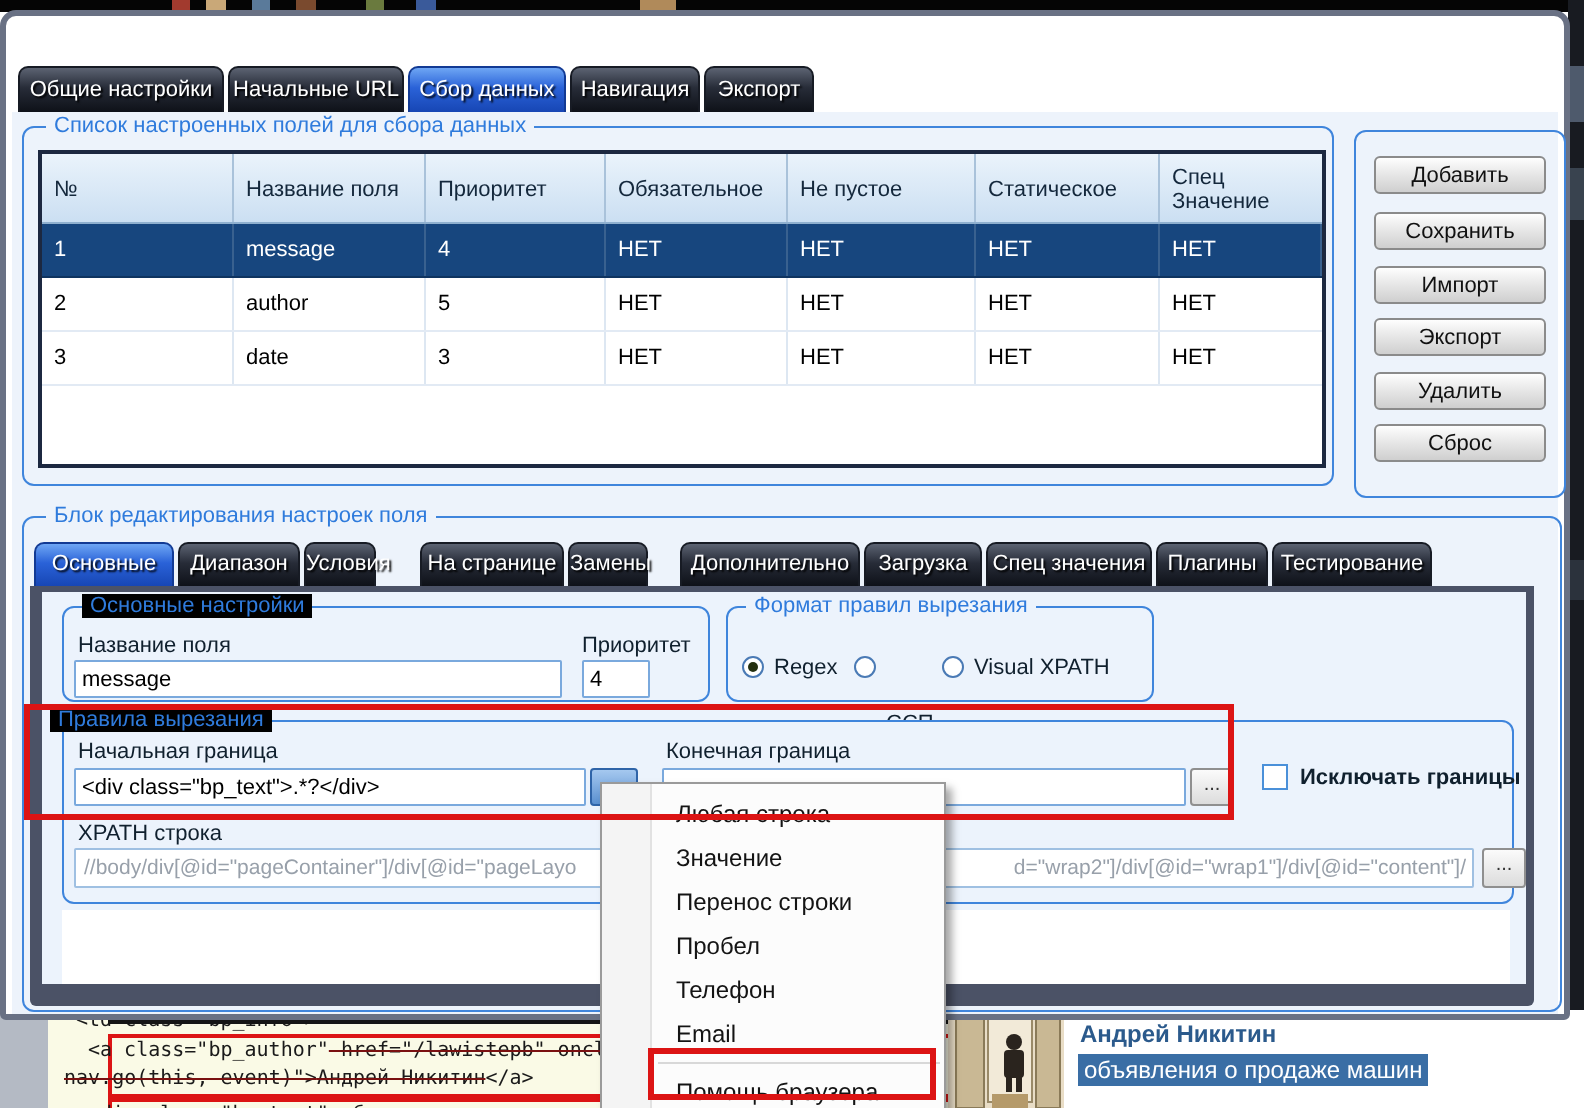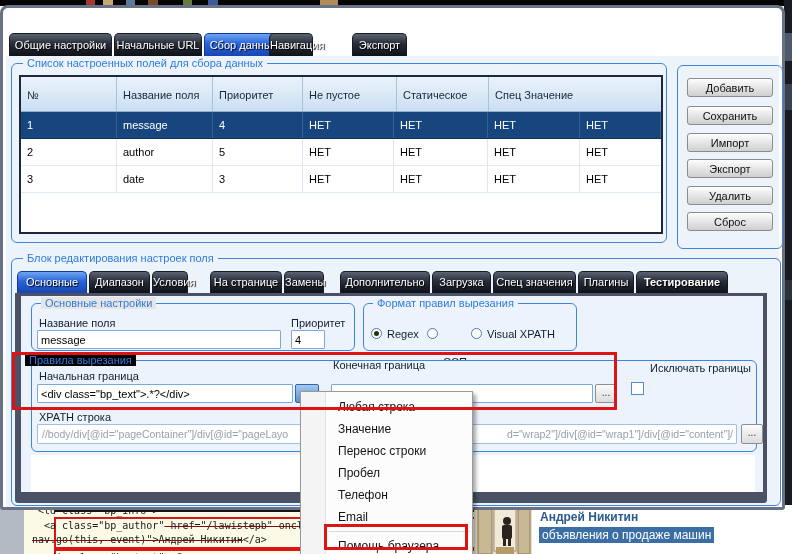--- a/index.html
+++ b/index.html
@@ -176,32 +176,33 @@
 </div>
 
 <div class="win">
 
   <div class="client"></div>
 
   <div class="tabs-main">
     <div class="tab" style="left:3px;width:103px;">Общие настройки</div>
     <div class="tab" style="left:108px;width:88px;">Начальные URL</div>
     <div class="tab active" style="left:198px;width:79px;">Сбор данных</div>
-    <div class="tab" style="left:263px;width:44px;">Навигация</div>
+    <div class="tab" style="left:279px;width:65px;">Навигация</div>
     <div class="tab" style="left:346px;width:55px;">Экспорт</div>
   </div>
 
   <div class="group" style="left:8px;top:55px;width:656px;height:180px;"></div>
   <div class="group-label" style="left:20px;top:49px;">Список настроенных полей для сбора данных</div>
 
   <div class="grid">
     <div class="grid-head">
       <div class="hcell c0">№</div>
       <div class="hcell c1">Название поля</div>
       <div class="hcell c2">Приоритет</div>
+      <div class="hcell c3">Обязательное</div>
       <div class="hcell c4">Не пустое</div>
       <div class="hcell c5">Статическое</div>
       <div class="hcell c6">Спец Значение</div>
     </div>
     <div class="grow selected">
       <div class="gcell c0">1</div>
       <div class="gcell c1">message</div>
       <div class="gcell c2">4</div>
       <div class="gcell c3">НЕТ</div>
       <div class="gcell c4">НЕТ</div>
@@ -242,29 +243,29 @@
   <div class="tabs-sub">
     <div class="tab2 active" style="left:0px;width:70px;">Основные</div>
     <div class="tab2" style="left:72px;width:61px;">Диапазон</div>
     <div class="tab2" style="left:135px;width:36px;">Условия</div>
     <div class="tab2" style="left:193px;width:72px;">На странице</div>
     <div class="tab2" style="left:267px;width:40px;">Замены</div>
     <div class="tab2" style="left:323px;width:90px;">Дополнительно</div>
     <div class="tab2" style="left:415px;width:59px;">Загрузка</div>
     <div class="tab2" style="left:476px;width:83px;">Спец значения</div>
     <div class="tab2" style="left:561px;width:56px;">Плагины</div>
-    <div class="tab2" style="left:619px;width:92px;font-weight:bold;">Тестирование</div>
+    <div class="tab2" style="left:619px;width:80px;">Тестирование</div>
   </div>
 
   <div class="panel-dark"></div>
   <div class="panel-light"></div>
   <div class="panel-white"></div>
 
   <div class="group" style="left:28px;top:295px;width:324px;height:48px;background:#ecf3fc;"></div>
-  <div class="group-label" style="left:38px;top:289px;background:#e5e5e5;">Основные настройки</div>
+  <div class="group-label" style="left:38px;top:289px;background:#000000;">Основные настройки</div>
   <div class="flabel" style="left:36px;top:309px;">Название поля</div>
   <input class="tin" style="left: 34px; top: 322px; width: 244px;" value="message">
   <div class="flabel" style="left:288px;top:309px;">Приоритет</div>
   <input class="tin" style="left: 288px; top: 322px; width: 34px;" value="4">
 
   <div class="group" style="left:360px;top:295px;width:214px;height:48px;background:#ecf3fc;"></div>
   <div class="group-label" style="left:370px;top:289px;background:#ecf3fc;">Формат правил вырезания</div>
   <span class="radio on" style="left:368px;top:320px;">
       <b></b>
     </span>
@@ -272,25 +273,25 @@
   <span class="radio" style="left:424px;top:320px;"></span>
   <div class="rlabel" style="left:440px;top:320px;margin-top:28px;">ССП</div>
   <span class="radio" style="left:468px;top:320px;"></span>
   <div class="rlabel" style="left:484px;top:320px;">Visual XPATH</div>
 
   <div class="group" style="left:28px;top:352px;width:726px;height:92px;background:#ecf3fc;"></div>
   <div class="group-label" style="left:22px;top:346px;background:#000000;">Правила вырезания</div>
   <div class="flabel" style="left:36px;top:362px;">Начальная граница</div>
   <input class="tin" style="left: 34px; top: 376px; width: 256px;" value="&lt;div class=&quot;bp_text&quot;&gt;.*?&lt;/div&gt;">
   <div class="dropbtn" style="top:376px;"></div>
-  <div class="flabel" style="left:330px;top:351px;">Конечная граница</div>
+  <div class="flabel" style="left:330px;top:362px;">Конечная граница</div>
   <input class="tin" style="left: 328px; top: 376px; width: 262px;" value="">
   <div class="smallbtn" style="left:592px;top:376px;">...</div>
   <div class="checkbox"></div>
-  <div class="flabel" style="left:647px;top:354px;">Исключать границы</div>
+  <div class="flabel" style="left:647px;top:375px;font-weight:bold;">Исключать границы</div>
   <div class="flabel" style="left:36px;top:403px;">XPATH строка</div>
   <div class="xpath">
     <span class="xl">//body/div[@id="pageContainer"]/div[@id="pageLayo</span>
     <span class="xr">d="wrap2"]/div[@id="wrap1"]/div[@id="content"]/</span>
   </div>
   <div class="smallbtn" style="left:738px;top:416px;height:20px;">...</div>
 </div>
 
 <div class="menu">
   <div class="menu-gutter"></div>

